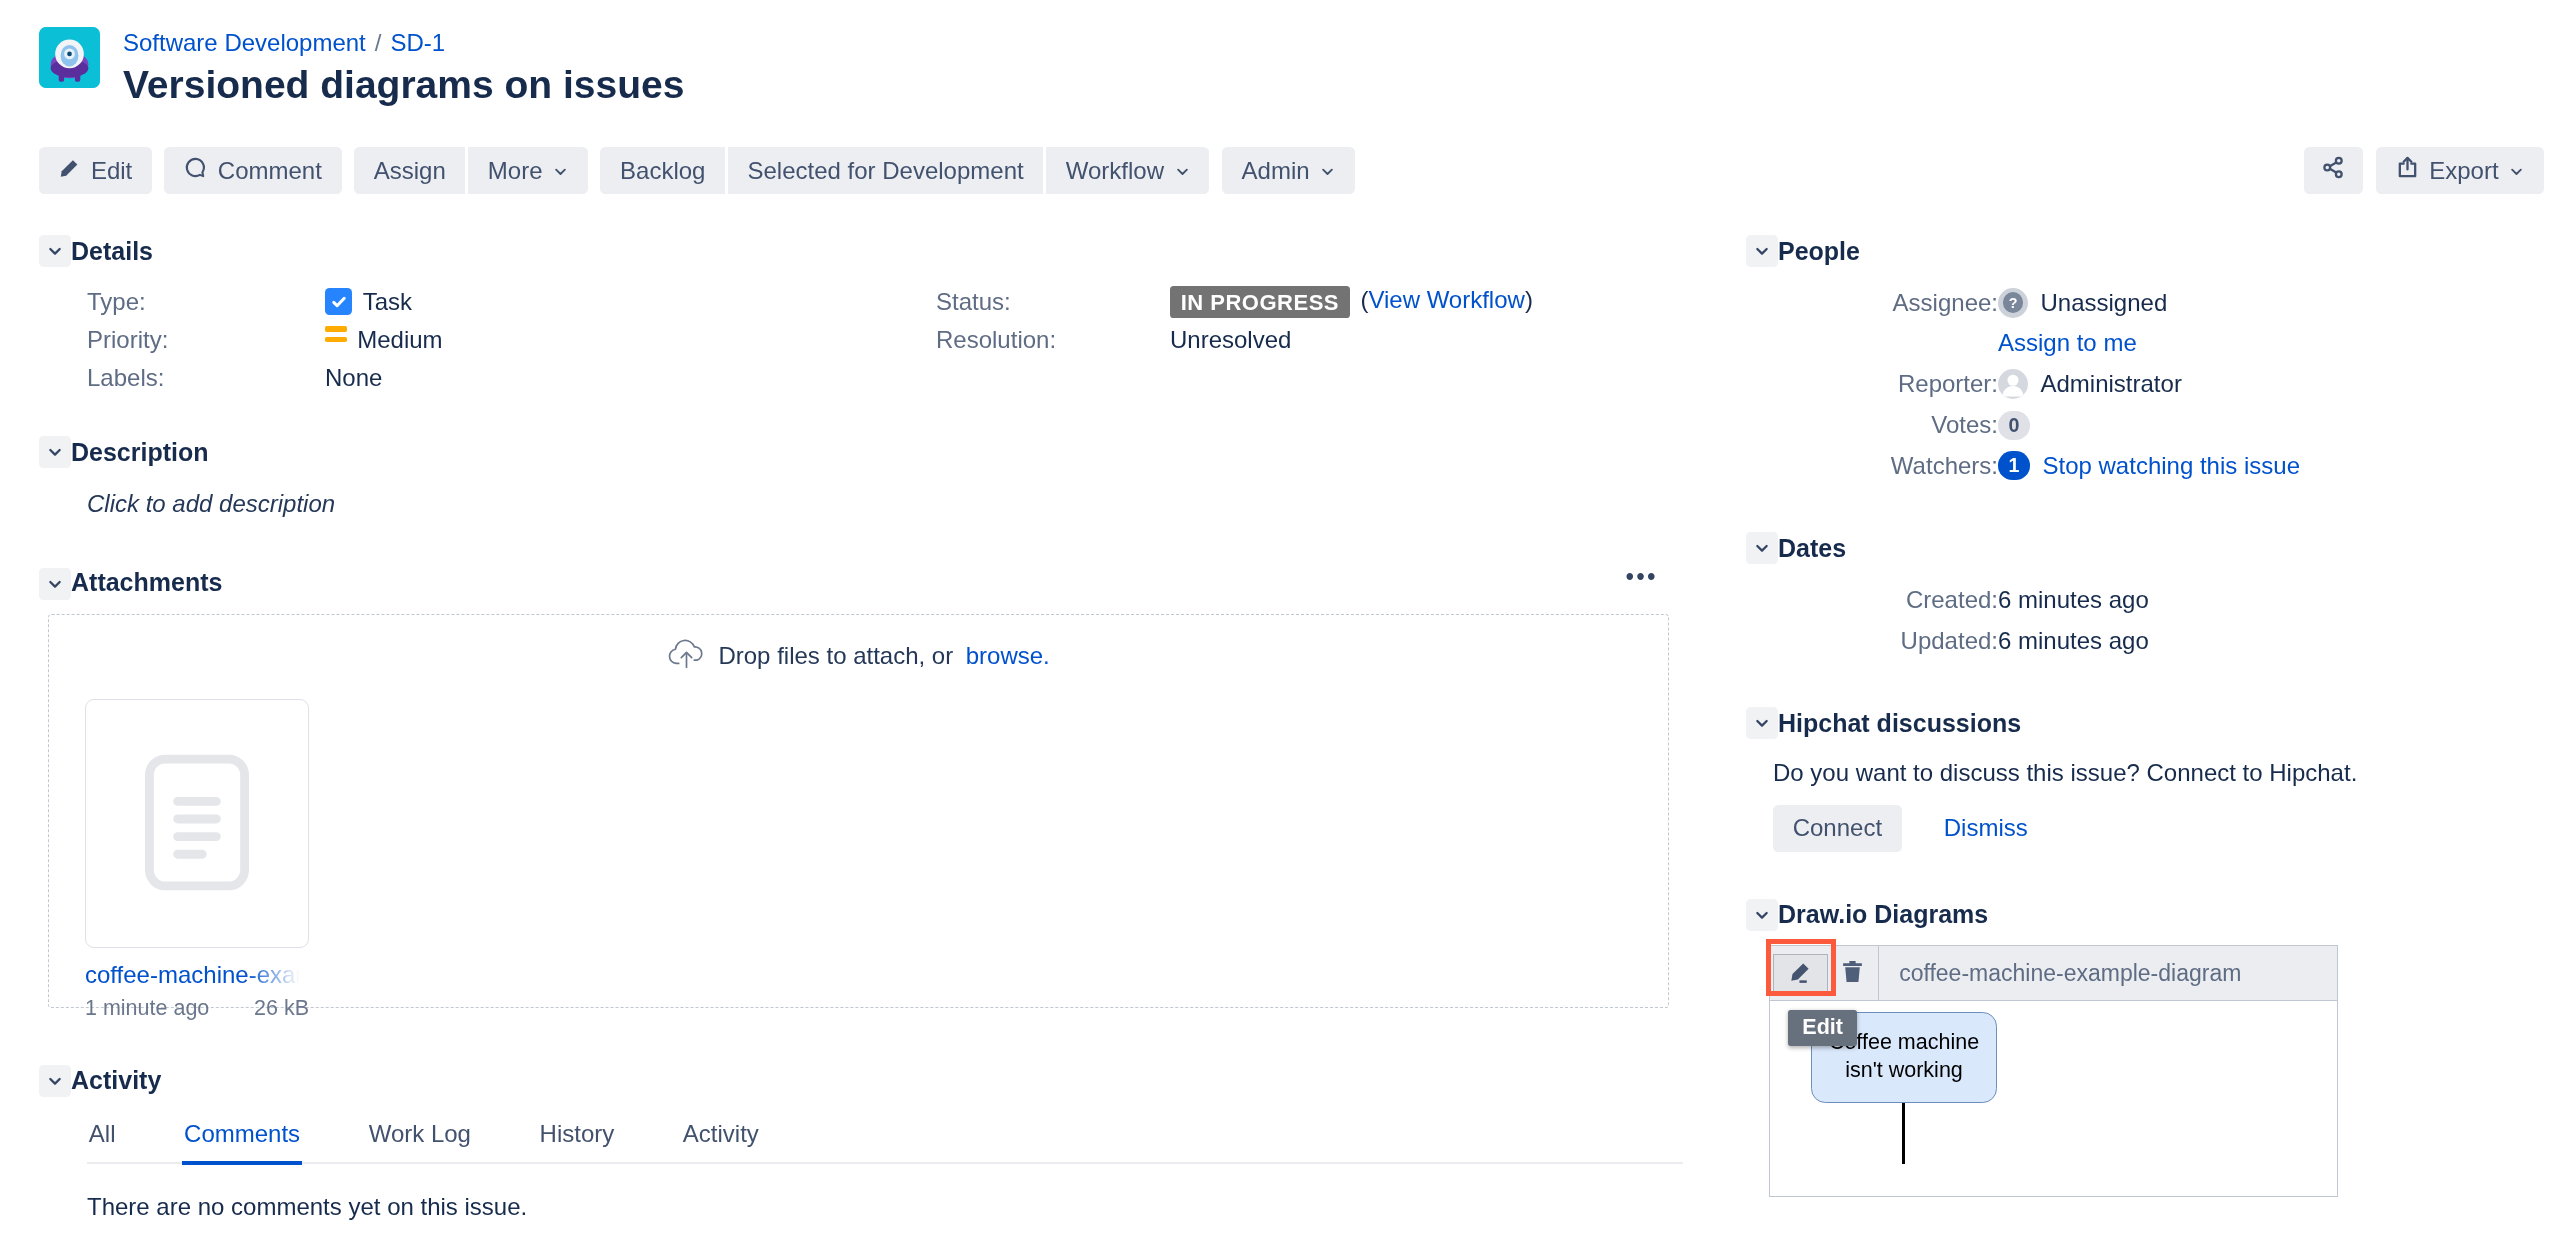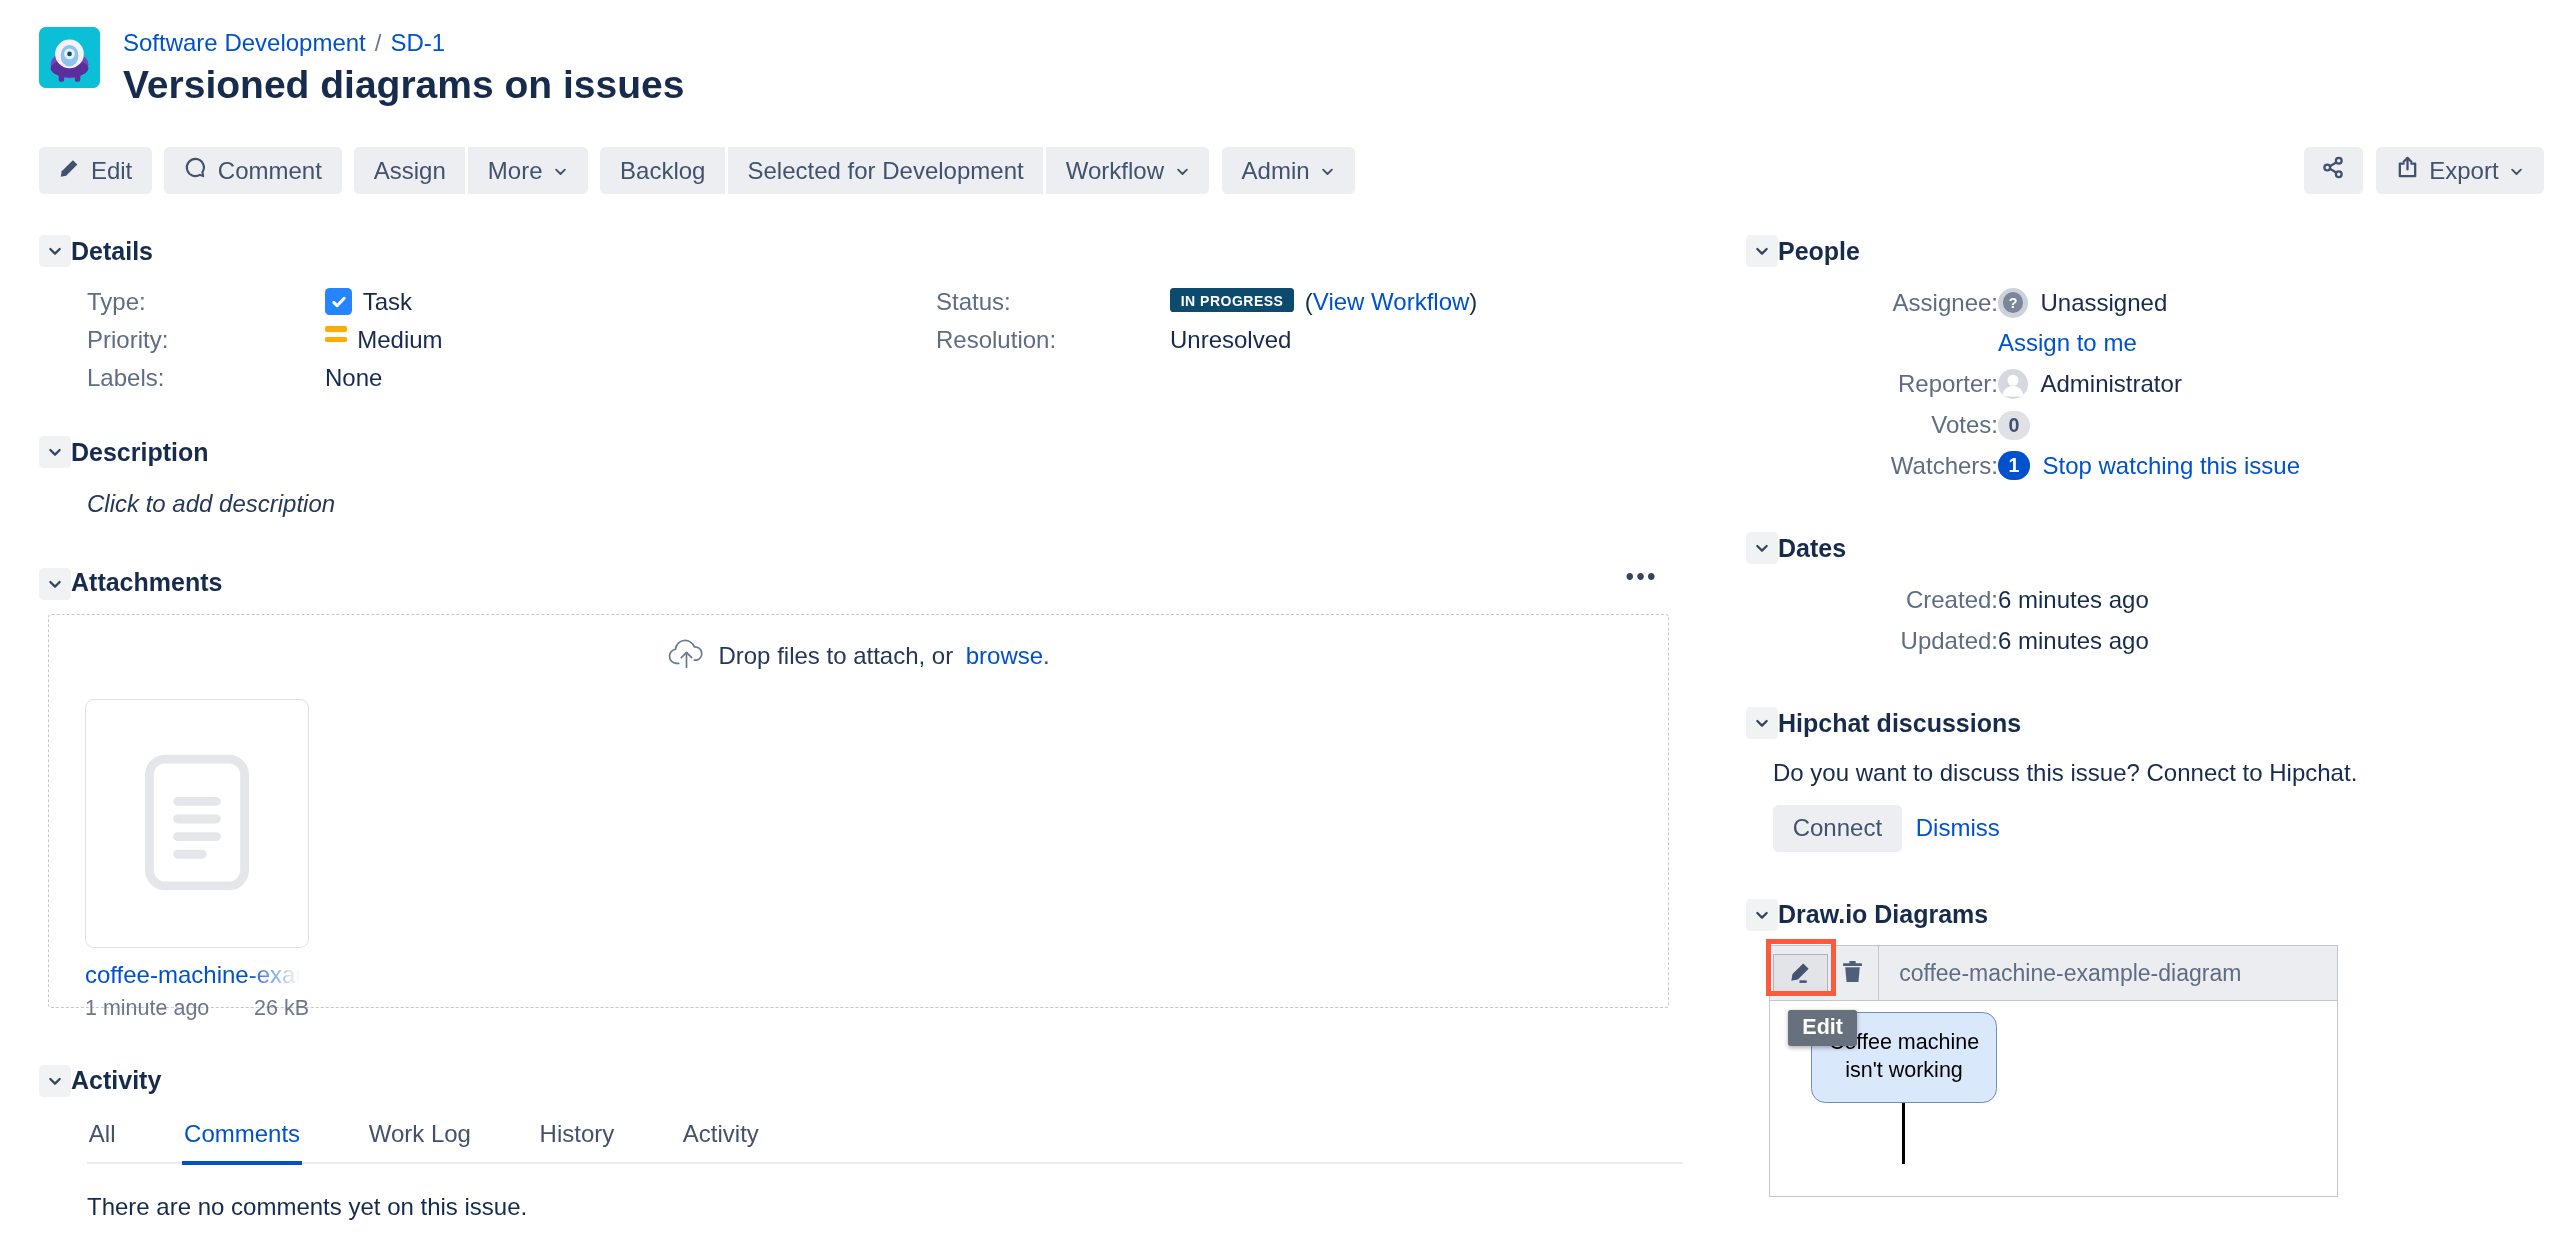--- a/index.html
+++ b/index.html
@@ -48,21 +48,21 @@
   .flabel { width:238px; flex:none; color:#5E6C84; font-size:24px; }
   .fvalue { display:flex; align-items:flex-start; gap:10.7px; font-size:24px; color:#172B4D; }
   .details-cols { display:flex; }
   .details-c1 { width:801px; flex:none; }
   .details-c2 .flabel { width:234px; }
 
   .type-icon { width:27px; height:27px; border-radius:4.5px; background:#2684FF; display:inline-flex;
                align-items:center; justify-content:center; flex:none; }
   .prio-icon { display:inline-flex; flex-direction:column; gap:5.4px; flex:none; }
   .prio-icon i { display:block; width:21.5px; height:5.4px; border-radius:1.8px; background:#FFAB00; }
-  .lozenge { display:inline-block; background:#0c4a6e; color:#fff; font-size:14px; font-weight:700;
+  .lozenge { display:inline-block; background:#737373; color:#fff; font-size:22px; font-weight:700;
              letter-spacing:0.5px; padding:5.4px 10.7px 4.5px; border-radius:3.6px; line-height:1; }
   .wf-wrap { font-size:24px; }
   .wf-wrap a { color:#0052CC; text-decoration:none; cursor:pointer; }
 
   .section { margin-top:39px; }
   .desc-placeholder { margin:21.5px 0 0 48px; font-size:24px; font-style:italic; color:#253858; cursor:pointer; }
 
   
   .attach-sec { margin-top:50px; }
   .dropzone { margin:14.3px 14.3px 0 9px; border:1.8px dashed #C1C7D0; border-radius:3.6px; height:394px; padding:21.5px 36px; }
@@ -100,21 +100,21 @@
   .q-avatar i { width:20.6px; height:20.6px; border-radius:50%; background:#7A8699; color:#fff; font-style:normal;
                 font-size:14.3px; font-weight:700; display:inline-flex; align-items:center; justify-content:center; }
   .p-avatar { width:30px; height:30px; border-radius:50%; background:#D5D9DF; overflow:hidden; flex:none;
               display:inline-flex; align-items:center; justify-content:center; }
   .pill { min-width:32px; height:29px; padding:0 9px; border-radius:14.3px; display:inline-flex; align-items:center;
           justify-content:center; font-size:19.7px; font-weight:700; }
   .pill-gray { background:#DFE1E6; color:#42526E; }
   .pill-blue { background:#0052CC; color:#fff; cursor:pointer; }
 
   .hip-text { margin:19.7px 0 0 27px; font-size:24px; color:#172B4D; }
-  .hip-actions { margin:18px 0 0 27px; display:flex; align-items:center; gap:14px; }
+  .hip-actions { margin:18px 0 0 27px; display:flex; align-items:center; gap:42px; }
 
   
   .dio-panel { position:relative; margin:14.3px 0 0 23px; width:569px; height:252px;
                border:1.8px solid #C1C7D0; background:#fff; }
   .dio-bar { position:relative; display:flex; align-items:center; height:55px; background:#ECEDF0;
              border-bottom:1.8px solid #C1C7D0; }
   .dio-editbtn { width:55px; height:38px; margin-left:2.7px; background:#E3E4E7; border:0.9px solid #AEB4BE;
                  display:inline-flex; align-items:center; justify-content:center; cursor:pointer; flex:none; }
   .dio-trashbtn { width:50px; height:39px; background:transparent; border:none; display:inline-flex;
                   align-items:center; justify-content:center; cursor:pointer; color:#505F79; flex:none; }

